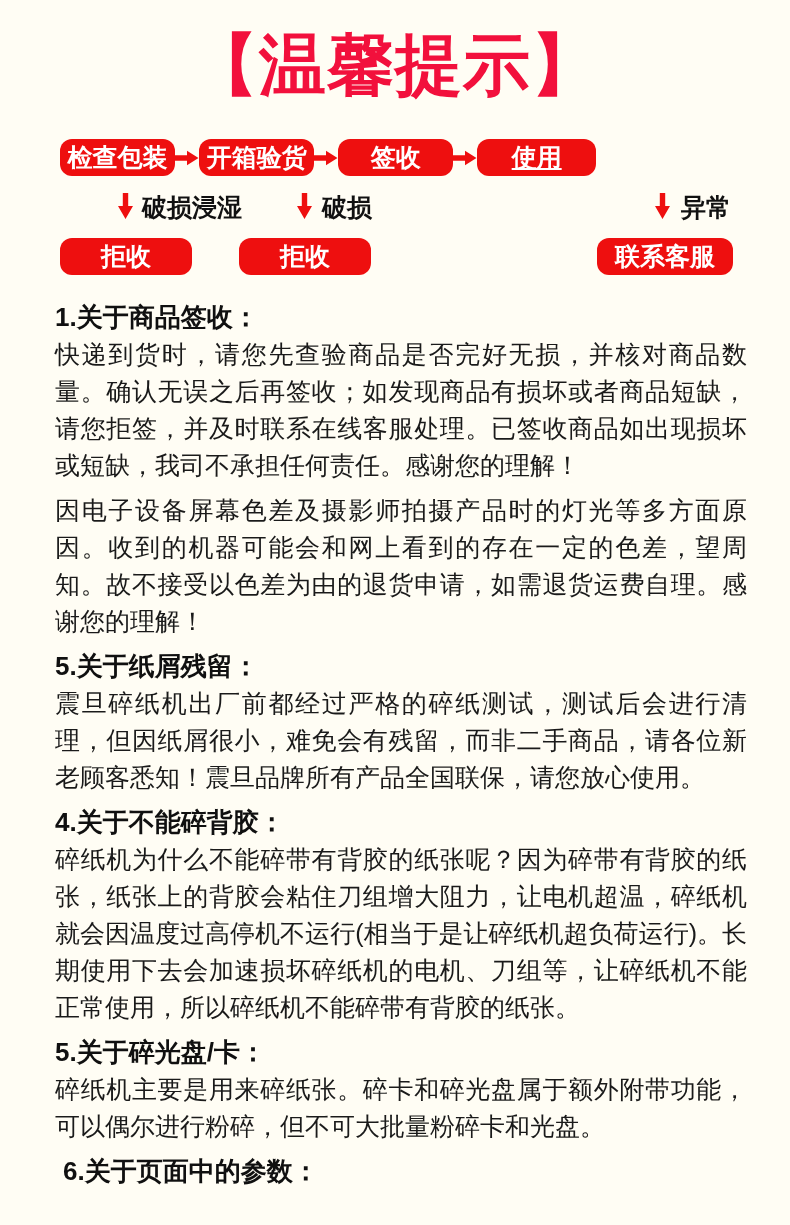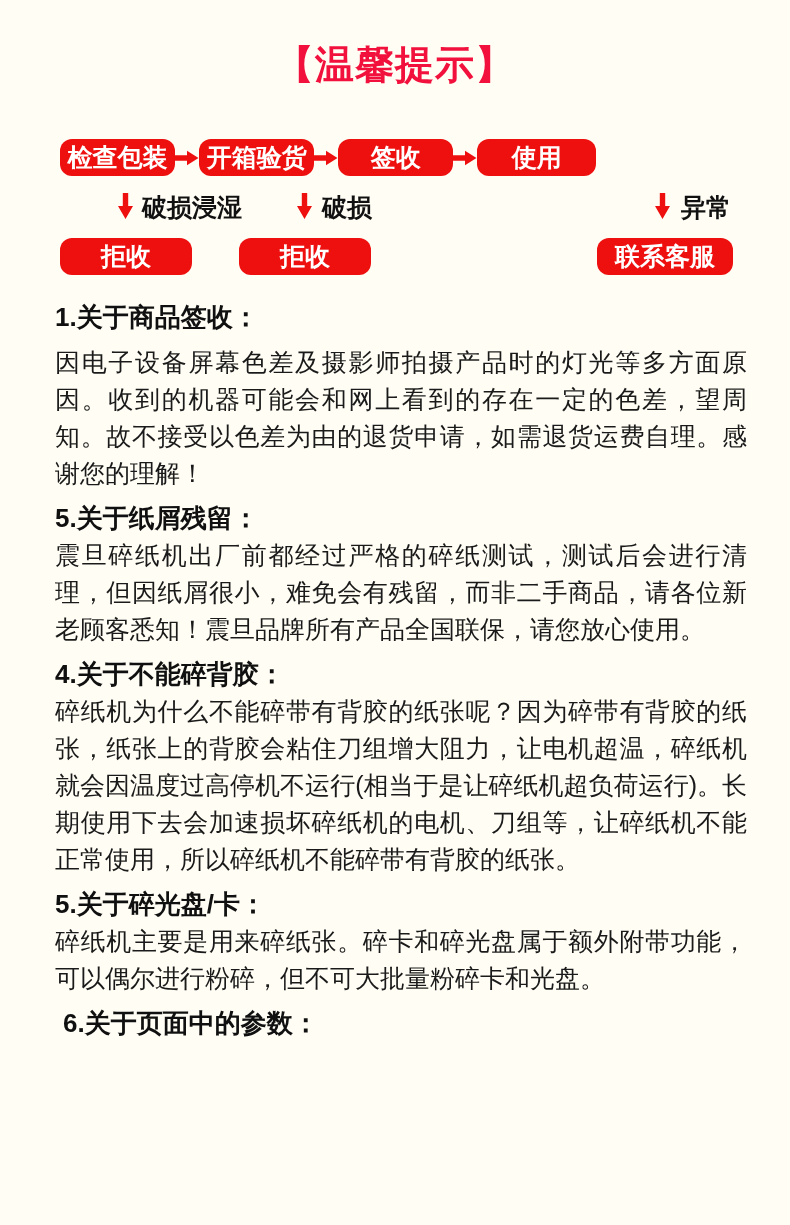--- a/index.html
+++ b/index.html
@@ -15,21 +15,21 @@
     overflow: hidden;
   }
 
   
   .title {
     position: absolute;
     top: 28px;
     left: 0;
     width: 100%;
     text-align: center;
-    font-size: 39px;
+    font-size: 67px;
     line-height: 74px;
     font-weight: 900;
     color: #f2103c;
     letter-spacing: 1px;
   }
 
   
   .steps-row {
     position: absolute;
     top: 139px;
@@ -46,21 +46,21 @@
     background: #ee0f0f;
     color: #ffffff;
     font-size: 25px;
     font-weight: 700;
     display: flex;
     align-items: center;
     justify-content: center;
     white-space: nowrap;
   }
   .step-btn { width: 132px; }
-  .step-btn:last-child { width: 136px; }
+  .step-btn:last-child { width: 136px; text-decoration: underline; }
   .h-arrow { width: 24px; height: 16px; flex: 0 0 auto; }
   .h-arrow svg, .v-arrow svg { display: block; width: 100%; height: 100%; }
 
   .v-arrow {
     position: absolute;
     width: 17px;
     height: 27px;
   }
   .branch-label {
     position: absolute;
@@ -157,20 +157,21 @@
     <svg viewBox="0 0 17 27">
         <path d="M5.8 0 H11.2 V13 H16 L8.5 26 L1 13 H5.8 Z" fill="#ee0f0f"></path>
       </svg>
   </span>
   <span class="branch-label b2-label">异常</span>
   <div class="flow-btn action-btn a2">联系客服</div>
 
   <div class="sections">
     <div class="section">
       <h2>1.关于商品签收：</h2>
+      <p>快递到货时，请您先查验商品是否完好无损，并核对商品数量。确认无误之后再签收；如发现商品有损坏或者商品短缺，请您拒签，并及时联系在线客服处理。已签收商品如出现损坏或短缺，我司不承担任何责任。感谢您的理解！</p>
     </div>
     <div class="section">
       <p>因电子设备屏幕色差及摄影师拍摄产品时的灯光等多方面原因。收到的机器可能会和网上看到的存在一定的色差，望周知。故不接受以色差为由的退货申请，如需退货运费自理。感谢您的理解！</p>
     </div>
     <div class="section">
       <h2>5.关于纸屑残留：</h2>
       <p>震旦碎纸机出厂前都经过严格的碎纸测试，测试后会进行清理，但因纸屑很小，难免会有残留，而非二手商品，请各位新老顾客悉知！震旦品牌所有产品全国联保，请您放心使用。</p>
     </div>
     <div class="section">
       <h2>4.关于不能碎背胶：</h2>

